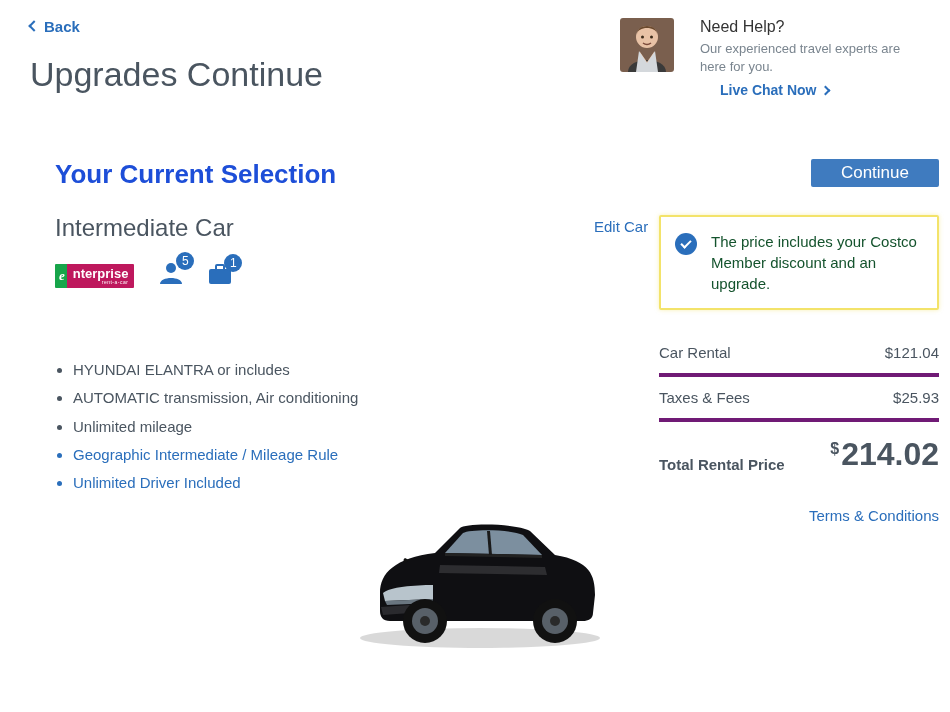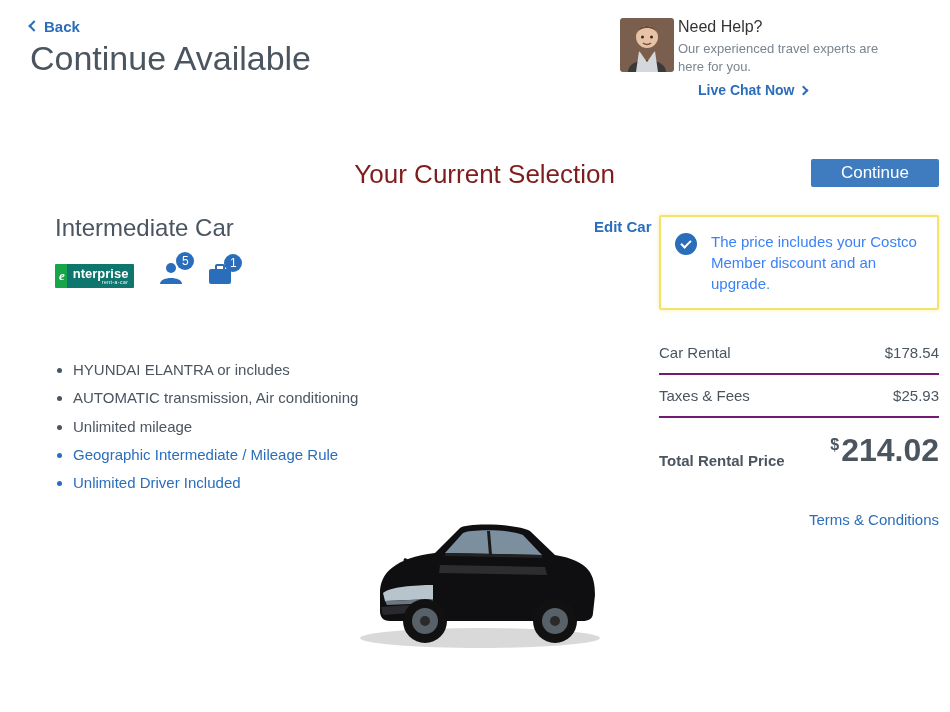--- a/index.html
+++ b/index.html
@@ -13,37 +13,37 @@
   .container { padding: 16px 30px 24px 30px; }
   .top-row { display: flex; justify-content: space-between; align-items: flex-start; }
   .back-link {
     display: inline-flex;
     align-items: center;
     gap: 6px;
     color: #2a6ebb;
     font-size: 15px;
     font-weight: 600;
     cursor: pointer;
-    margin-bottom: 4px;
+    margin-bottom: 20px;
   }
   .chev-left {
     width: 8px; height: 8px;
     border-left: 2px solid #2a6ebb;
     border-bottom: 2px solid #2a6ebb;
     transform: rotate(45deg);
   }
   .page-title {
     font-size: 34px;
     font-weight: 400;
     color: #4a5560;
     margin: 0;
   }
   .help-box {
     display: flex;
-    gap: 4px;
+    gap: 26px;
     max-width: 300px;
     margin-top: 2px;
   }
   .avatar {
     width: 54px; height: 54px;
     border-radius: 3px;
     overflow: hidden;
     flex-shrink: 0;
   }
   .help-title { font-size: 16px; color: #333; margin: 0; }
@@ -61,24 +61,23 @@
   .main {
     display: flex;
     margin-top: 60px;
     padding: 0 25px;
     gap: 44px;
   }
   .left-col { flex: 1 1 auto; }
   .right-col { width: 280px; flex-shrink: 0; text-align: right; }
   .section-title {
     font-size: 26px;
-    font-weight: 400;
-    color: #7f1d1d;
+    font-weight: 700;
+    color: #1d4ed8;
     margin: 0 0 18px 0;
-    text-align: right;
   }
   .sub-title {
     font-size: 24px;
     font-weight: 400;
     color: #4a5560;
     margin: 24px 0 20px 0;
   }
   .vendor-row {
     display: flex;
     align-items: flex-end;
@@ -94,21 +93,21 @@
   }
   .ent-green {
     background: #17a54a;
     color: #fff;
     display: flex; align-items: center;
     padding: 0 2px 0 4px;
     font-family: Georgia, serif;
     font-style: italic;
   }
   .ent-black {
-    background: #0f766e;
+    background: #be185d;
     color: #fff;
     display: flex; flex-direction: column; justify-content: center;
     padding: 0 6px;
     line-height: 1;
   }
   .ent-sub { font-size: 5px; font-weight:400; text-align:right; letter-spacing: .5px; }
   .icon-pax, .icon-lug {
     position: relative;
     color: #2a6ebb;
   }
@@ -146,21 +145,20 @@
     cursor: pointer;
     margin-bottom: 28px;
   }
   .edit-car {
     color: #2a6ebb;
     font-size: 15px;
     cursor: pointer;
     position: absolute;
     left: -65px;
     top: 3px;
-    font-weight: bold;
   }
   .callout-wrap { position: relative; }
   .callout {
     border: 2px solid #f3e36a;
     border-radius: 2px;
     padding: 14px 14px;
     display: flex;
     gap: 14px;
     align-items: flex-start;
     text-align: left;
@@ -175,28 +173,28 @@
     flex-shrink: 0;
     margin-top: 2px;
   }
   .check-mark {
     width: 10px; height: 6px;
     border-left: 2.5px solid #fff;
     border-bottom: 2.5px solid #fff;
     transform: rotate(-45deg);
     margin-top: -2px;
   }
-  .callout-text { font-size: 15px; color: #3b82f6; line-height: 1.4; }
+  .callout-text { font-size: 15px; color: #14532d; line-height: 1.4; }
   .price-line {
     display: flex;
     justify-content: space-between;
     font-size: 15px;
     color: #4a5560;
     padding: 12px 0;
-    border-bottom: 2px solid #701a75;
+    border-bottom: 4px solid #701a75;
   }
   .total-line {
     display: flex;
     justify-content: space-between;
     align-items: flex-end;
     padding: 14px 0 6px 0;
     font-weight: bold;
   }
   .total-label { font-size: 15px; color: #4a5560; }
   .total-price {
@@ -205,35 +203,35 @@
     display: inline-flex;
     align-items: flex-start;
     gap: 2px;
   }
   .total-price .cur { font-size: 16px; margin-top: 4px; }
   .terms-link {
     color: #2a6ebb;
     font-size: 15px;
     cursor: pointer;
     display: inline-block;
-    margin-top: 36px;
+    margin-top: 28px;
   }
 </style>
 </head>
 <body>
 
 <div class="container">
 
   <div class="top-row">
     <div>
       <div class="back-link">
         <span class="chev-left"></span>
         <span>Back</span>
       </div>
-      <h1 class="page-title">Continue Available</h1>
+      <h1 class="page-title">Upgrades Continue</h1>
     </div>
 
     <div class="help-box">
       <div class="avatar">
         <svg viewBox="0 0 54 54" width="54" height="54">
           <rect width="54" height="54" fill="#7a5f4e"></rect>
           <circle cx="27" cy="19" r="11" fill="#e8c2a6"></circle>
           <path d="M27 8 C20 8 17 12 17 17 C17 12 22 10 27 10 C32 10 37 12 37 17 C37 12 34 8 27 8 Z" fill="#6b4a2f"></path>
           <circle cx="22.5" cy="19" r="1.5" fill="#3a2a1a"></circle>
           <circle cx="31.5" cy="19" r="1.5" fill="#3a2a1a"></circle>
@@ -323,21 +321,21 @@
         <div class="callout">
           <span class="check-circle">
               <span class="check-mark"></span>
             </span>
           <span class="callout-text">The price includes your Costco Member discount and an upgrade.</span>
         </div>
       </div>
 
       <div class="price-line">
         <span>Car Rental</span>
-        <span>$178.54</span>
+        <span>$121.04</span>
       </div>
       <div class="price-line">
         <span>Taxes &amp; Fees</span>
         <span>$25.93</span>
       </div>
       <div class="total-line">
         <span class="total-label">Total Rental Price</span>
         <span class="total-price">
           <span class="cur">$</span>
           <span>214.02</span>

